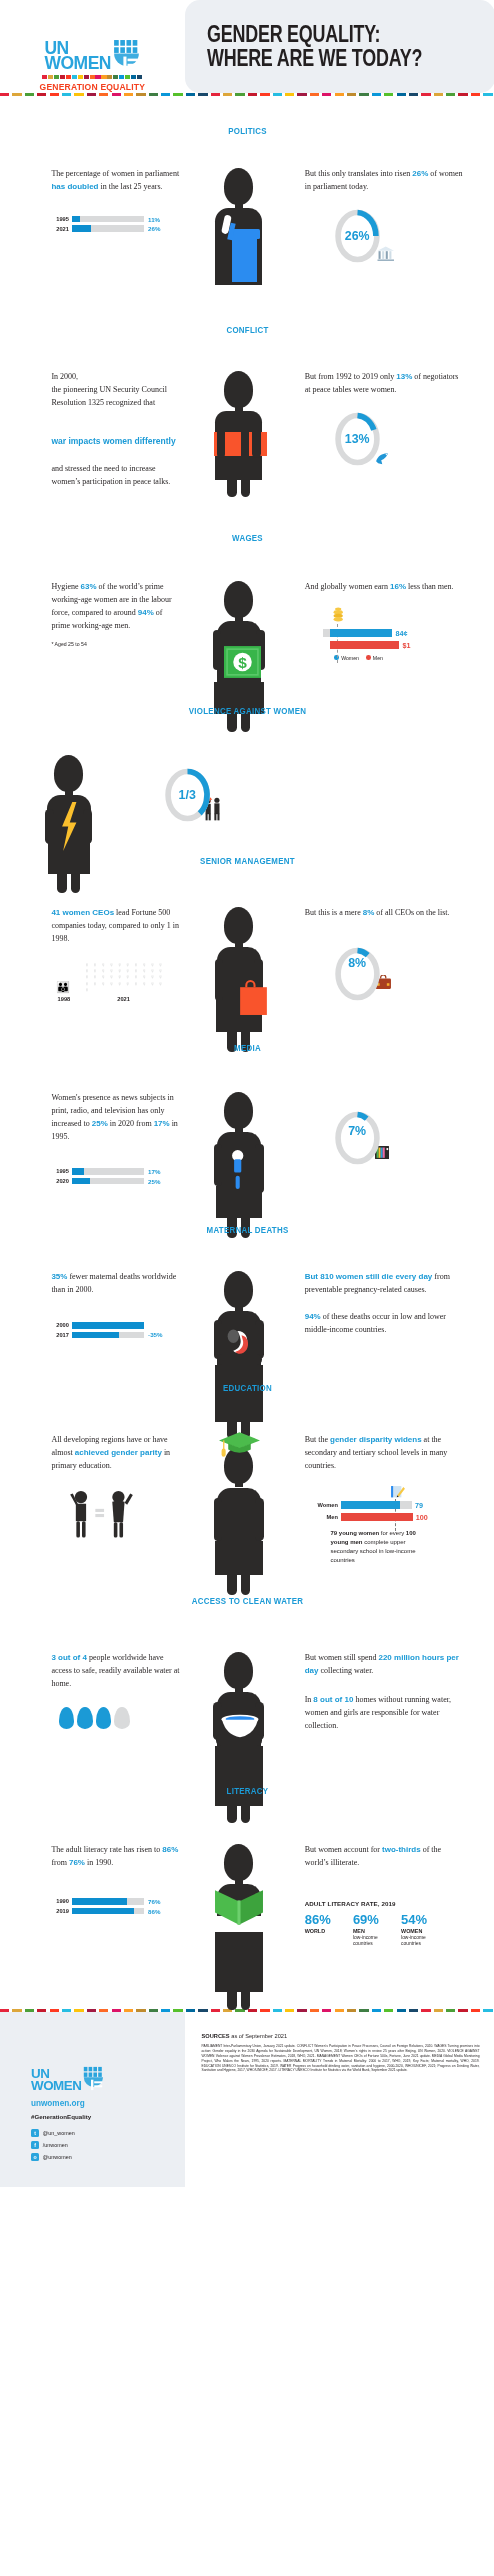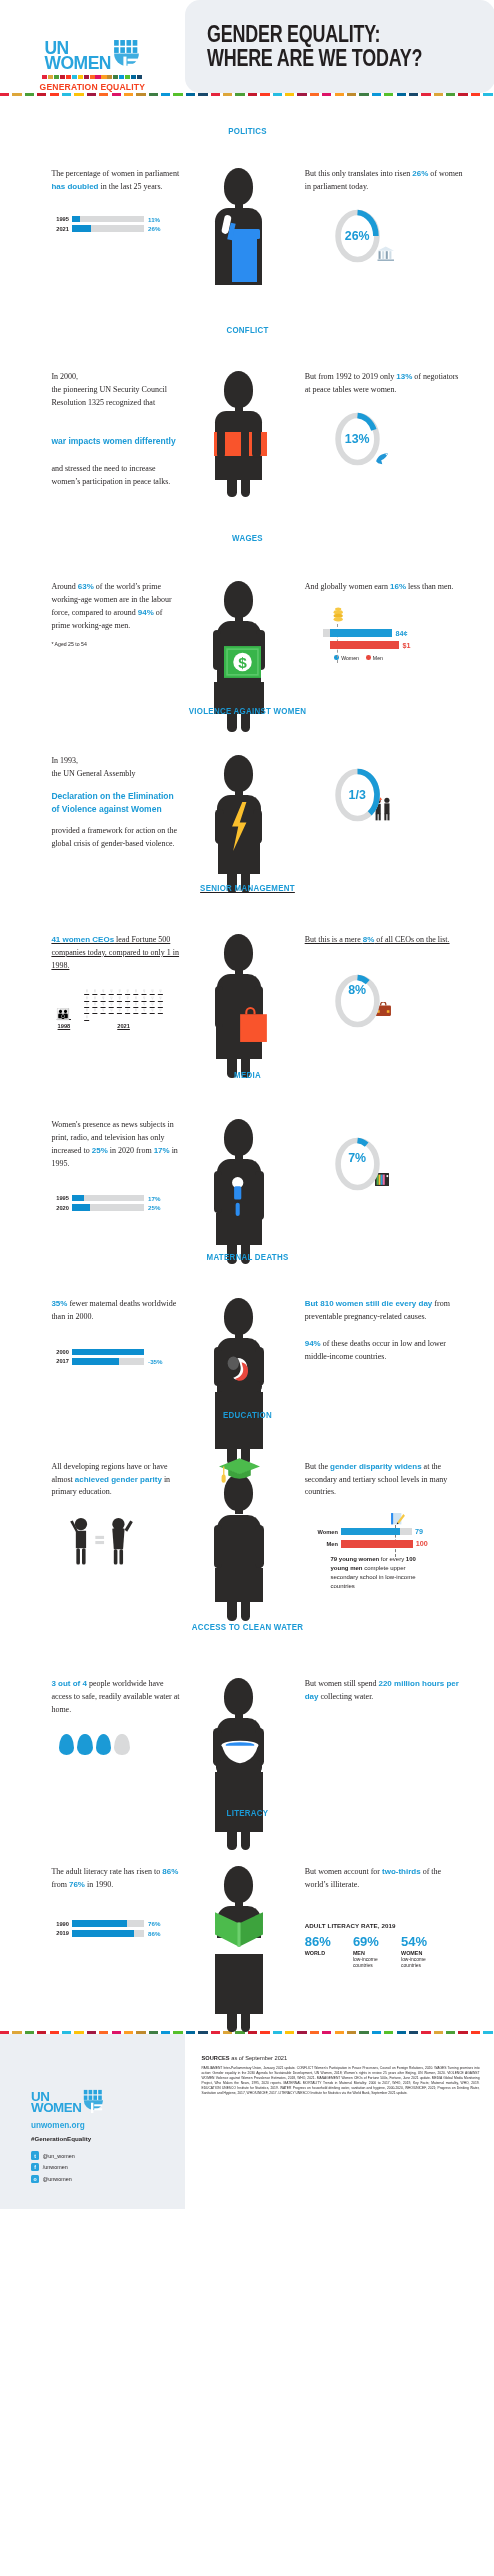--- a/index.html
+++ b/index.html
@@ -313,21 +313,21 @@
       </div>
     </div>
   </div>
 </div>
 
 <div class="section" style="padding-top:44px;">
   <div class="sect-title">WAGES</div>
   <div class="cols" style="margin-top:38px;">
     <div class="col-l">
       <p class="body-txt">
-        <span>Around </span><b>63%</b><span> of the world’s prime working-age women are in the labour force, compared to around </span><b>94%</b><span> of prime working-age men.</span>
+        <span>Hygiene </span><b>63%</b><span> of the world’s prime working-age women are in the labour force, compared to around </span><b>94%</b><span> of prime working-age men.</span>
       </p>
       <p class="foot-note">* Aged 25 to 54</p>
     </div>
     <div class="col-c">
       <div class="fig" style="position:relative;width:67px;">
         <div class="head"></div>
           <div class="neck"></div>
         <div style="position:absolute;left:11.3px;top:40px;width:44px;height:68px;background:#2c2a29;border-radius:13.4px 13.4px 0 0;"></div>
         <div style="position:absolute;left:7.7px;top:49px;width:8.2px;height:40px;background:#2c2a29;border-radius:4.1px;"></div>
         <div style="position:absolute;left:51px;top:49px;width:8.2px;height:40px;background:#2c2a29;border-radius:4.1px;"></div>
@@ -375,26 +375,20 @@
           <span><i style="background:#e8483e;"></i><span>Men</span></span>
         </div>
       </div>
     </div>
   </div>
 </div>
 
 <div class="section" style="padding-top:45px;">
   <div class="sect-title">VIOLENCE AGAINST WOMEN</div>
   <div class="cols" style="margin-top:39px;">
-    <div class="col-l">
-      <p class="body-txt">In 1993,</p>
-      <p class="body-txt">the UN General Assembly</p>
-      <p class="hl-blk" style="margin-top:9.3px;">Declaration on the Elimination of Violence against Women</p>
-      <p class="body-txt" style="margin-top:9.3px;">provided a framework for action on the global crisis of gender-based violence.</p>
-    </div>
     <div class="col-c">
       <div class="fig" style="position:relative;width:67px;">
         <div class="head"></div>
           <div class="neck"></div>
         <div style="position:absolute;left:11.3px;top:40px;width:44px;height:28px;background:#2c2a29;border-radius:13.4px 13.4px 0 0;"></div>
         <div style="position:absolute;left:9.8px;top:54px;width:8.8px;height:35px;background:#2c2a29;border-radius:4.6px;"></div>
         <div style="position:absolute;left:48px;top:54px;width:8.8px;height:35px;background:#2c2a29;border-radius:4.6px;"></div>
         <div style="position:absolute;left:12.4px;top:67px;width:42px;height:52px;background:#2c2a29;"></div>
         <div style="position:absolute;left:21.6px;top:116px;width:24px;height:21.6px;">
           <i style="position:absolute;left:0.5px;top:0;width:9.8px;height:21.6px;background:#2c2a29;border-radius:0 0 4.6px 4.6px;display:block;"></i>
@@ -427,21 +421,21 @@
             <rect x="22" y="34" width="4" height="13" fill="#2c2a29"></rect>
               <rect x="28" y="34" width="4" height="13" fill="#2c2a29"></rect>
             <polygon points="14,2 18,7 13,7 16,12 9,6 13,6" fill="#f9542c"></polygon>
           </svg>
         </div>
       </div>
     </div>
   </div>
 </div>
 
-<div class="section" style="padding-top:32px;text-decoration:underline;">
+<div class="section" style="padding-top:32px;">
   <div class="sect-title">SENIOR MANAGEMENT</div>
   <div class="cols" style="margin-top:41px;">
     <div class="col-l">
       <p class="body-txt">
         <b>41 women CEOs</b><span> lead Fortune 500 companies today, compared to only 1 in 1998.</span>
       </p>
       <div style="display:flex;align-items:flex-end;margin-top:15.5px;">
         <div style="text-align:center;width:25px;">
           <div style="font-size:11.3px;color:#1b9ad6;line-height:1;">👪</div>
           <div style="font-size:5.7px;font-weight:bold;margin-top:3.1px;font-family:'Liberation Sans Narrow','Liberation Sans',sans-serif;">1998</div>
@@ -776,20 +770,23 @@
             <ellipse cx="37" cy="10" rx="36" ry="9" fill="#ffffff"></ellipse>
             <ellipse cx="37" cy="10" rx="28" ry="6" fill="#2b8cf0"></ellipse>
             <path d="M2 11 q8 30 35 34 q27 -4 35 -34 z" fill="#ffffff"></path>
           </svg>
         </div>
       </div>
     </div>
     <div class="col-r">
       <p class="body-txt">
         <span>But women still spend </span><b>220 million hours per day</b><span> collecting water.</span>
+      </p>
+      <p class="body-txt" style="margin-top:16.5px;">
+        <span>In </span><b>8 out of 10</b><span> homes without running water, women and girls are responsible for water collection.</span>
       </p>
     </div>
   </div>
 </div>
 
 <div class="section" style="padding-top:53px;">
   <div class="sect-title">LITERACY</div>
   <div class="cols" style="margin-top:48px;">
     <div class="col-l">
       <p class="body-txt">

